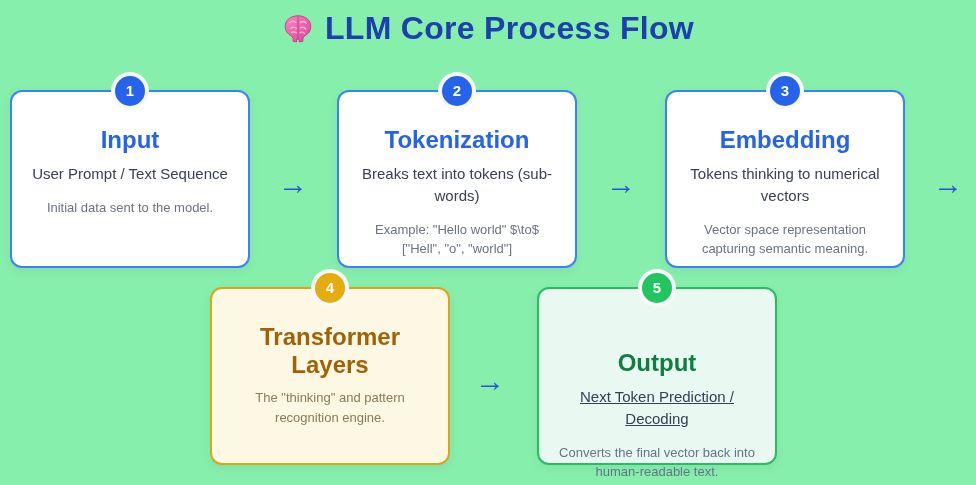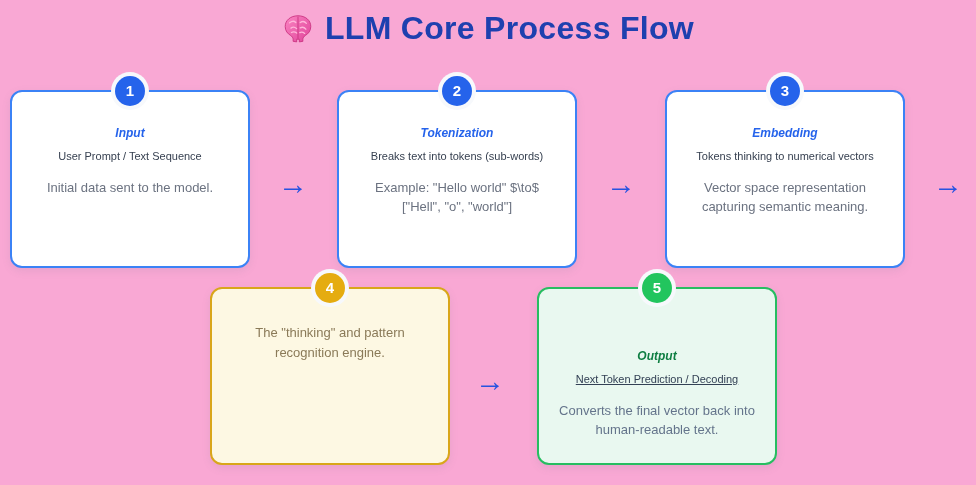--- a/index.html
+++ b/index.html
@@ -5,21 +5,21 @@
   html, body {
     margin: 0;
     padding: 0;
     background: #f7f9fc;
     font-family: "Liberation Sans", sans-serif;
   }
   .canvas {
     position: relative;
     width: 976px;
     height: 485px;
-    background: #f9a8d4;
+    background: #86efac;
     overflow: hidden;
   }
   
   .header {
     position: absolute;
     top: 10px;
     left: 0;
     width: 100%;
     display: flex;
     justify-content: center;
@@ -58,28 +58,27 @@
     background: #2563eb;
     color: #ffffff;
     font-size: 15px;
     font-weight: bold;
     line-height: 30px;
     text-align: center;
     box-shadow: 0 0 0 4px #f7f9fc;
   }
   .card-title {
     margin: 0 0 9px 0;
-    font-size: 12px;
+    font-size: 24px;
     font-weight: bold;
     color: #2563eb;
-    font-style: italic;
   }
   .card-subtitle {
     margin: 0 0 13px 0;
-    font-size: 11px;
+    font-size: 15px;
     line-height: 1.45;
     color: #374151;
   }
   .card-desc {
     margin: 0;
     font-size: 13px;
     line-height: 1.5;
     color: #6b7280;
   }
   
@@ -158,20 +157,21 @@
     <div class="badge">3</div>
     <h2 class="card-title">Embedding</h2>
     <p class="card-subtitle">Tokens thinking to numerical vectors</p>
     <p class="card-desc">Vector space representation capturing semantic meaning.</p>
   </section>
 
   <div class="arrow arrow-3">→</div>
 
   <section class="card theme-gold pos-4">
     <div class="badge">4</div>
+    <h2 class="card-title">Transformer Layers</h2>
     <p class="card-desc">The "thinking" and pattern recognition engine.</p>
   </section>
 
   <div class="arrow arrow-4">→</div>
 
   <section class="card theme-green pos-5">
     <div class="badge">5</div>
     <h2 class="card-title">Output</h2>
     <p class="card-subtitle">Next Token Prediction / Decoding</p>
     <p class="card-desc">Converts the final vector back into human-readable text.</p>

